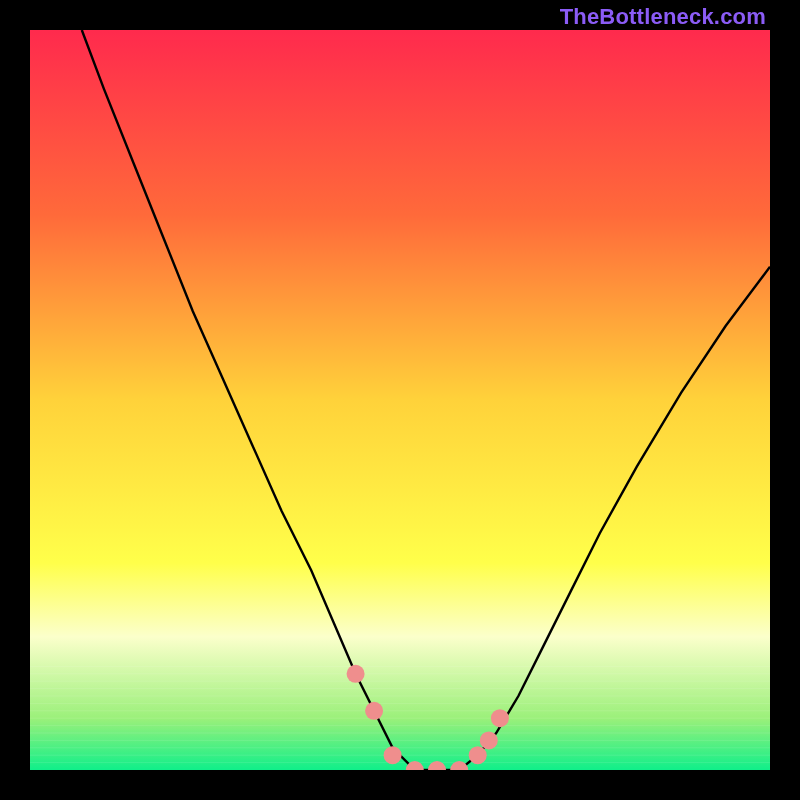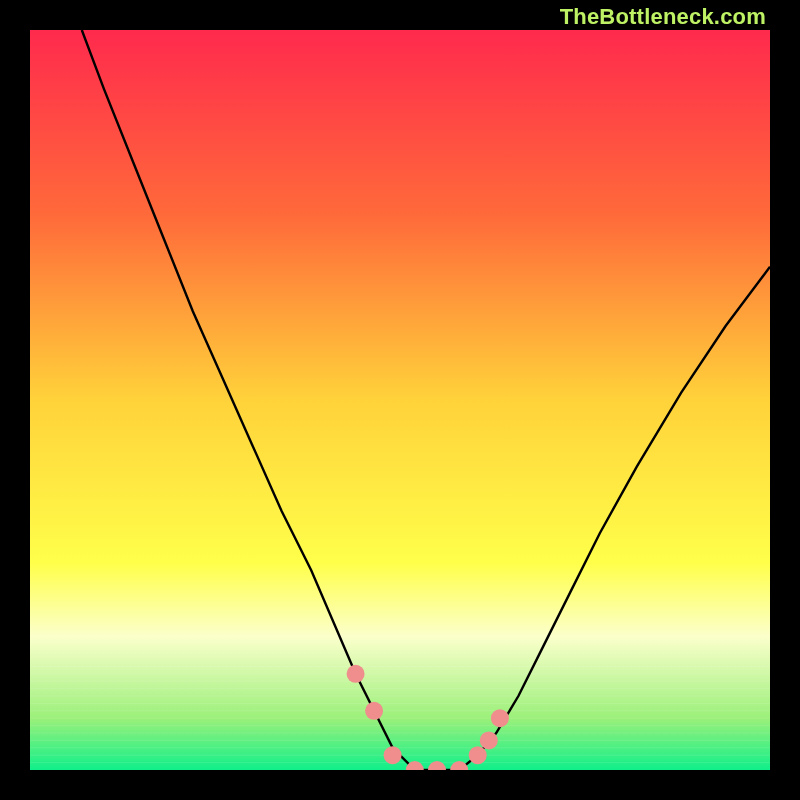--- a/index.html
+++ b/index.html
@@ -23,21 +23,21 @@
     position: absolute;
     left: 0;
     top: 0;
     width: 740px;
     height: 740px;
   }
   .watermark {
     position: absolute;
     top: 4px;
     right: 34px;
-    color: #bef264;
+    color: #8b5cf6;
     font-size: 22px;
     font-weight: 600;
     letter-spacing: 0.2px;
     user-select: none;
   }
 </style>
 </head>
 <body>
 
 <div class="watermark">TheBottleneck.com</div>

